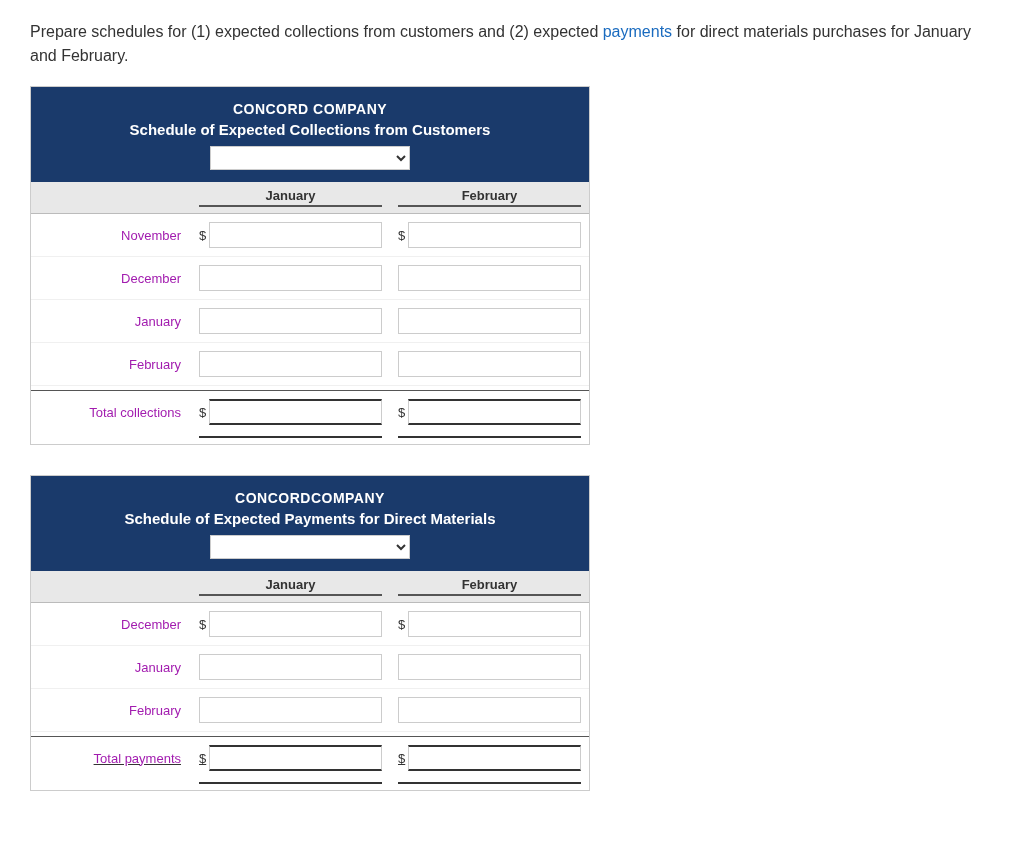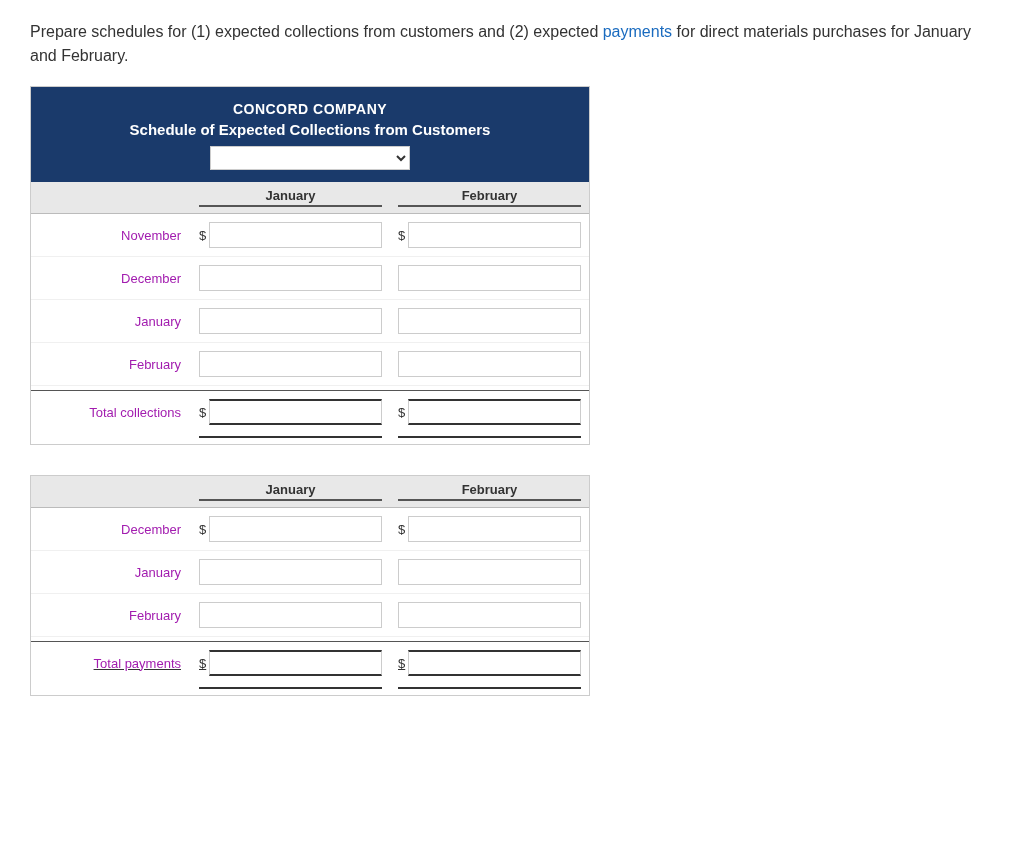--- a/index.html
+++ b/index.html
@@ -206,20 +206,29 @@
 
     <div style="display:flex; padding: 2px 0 6px 0;">
       <div style="width:160px; flex-shrink:0;"></div>
       <div style="flex:1; border-bottom:2px solid #333; margin:0 8px; height:3px;"></div>
       <div style="flex:1; border-bottom:2px solid #333; margin:0 8px; height:3px;"></div>
     </div>
   </div>
 </div>
 
 <div class="schedule-container">
+  <div class="schedule-header">
+    <div class="company-name">CONCORDCOMPANY</div>
+    <div class="schedule-title">Schedule of Expected Payments for Direct Materials</div>
+    <div class="dropdown-row">
+      <select>
+        <option value=""></option>
+      </select>
+    </div>
+  </div>
 
   <div class="schedule-body">
 
     <div class="col-headers">
       <div class="col-label-spacer"></div>
       <div class="col-header">January</div>
       <div class="col-header">February</div>
     </div>
 
     <div class="data-row">

